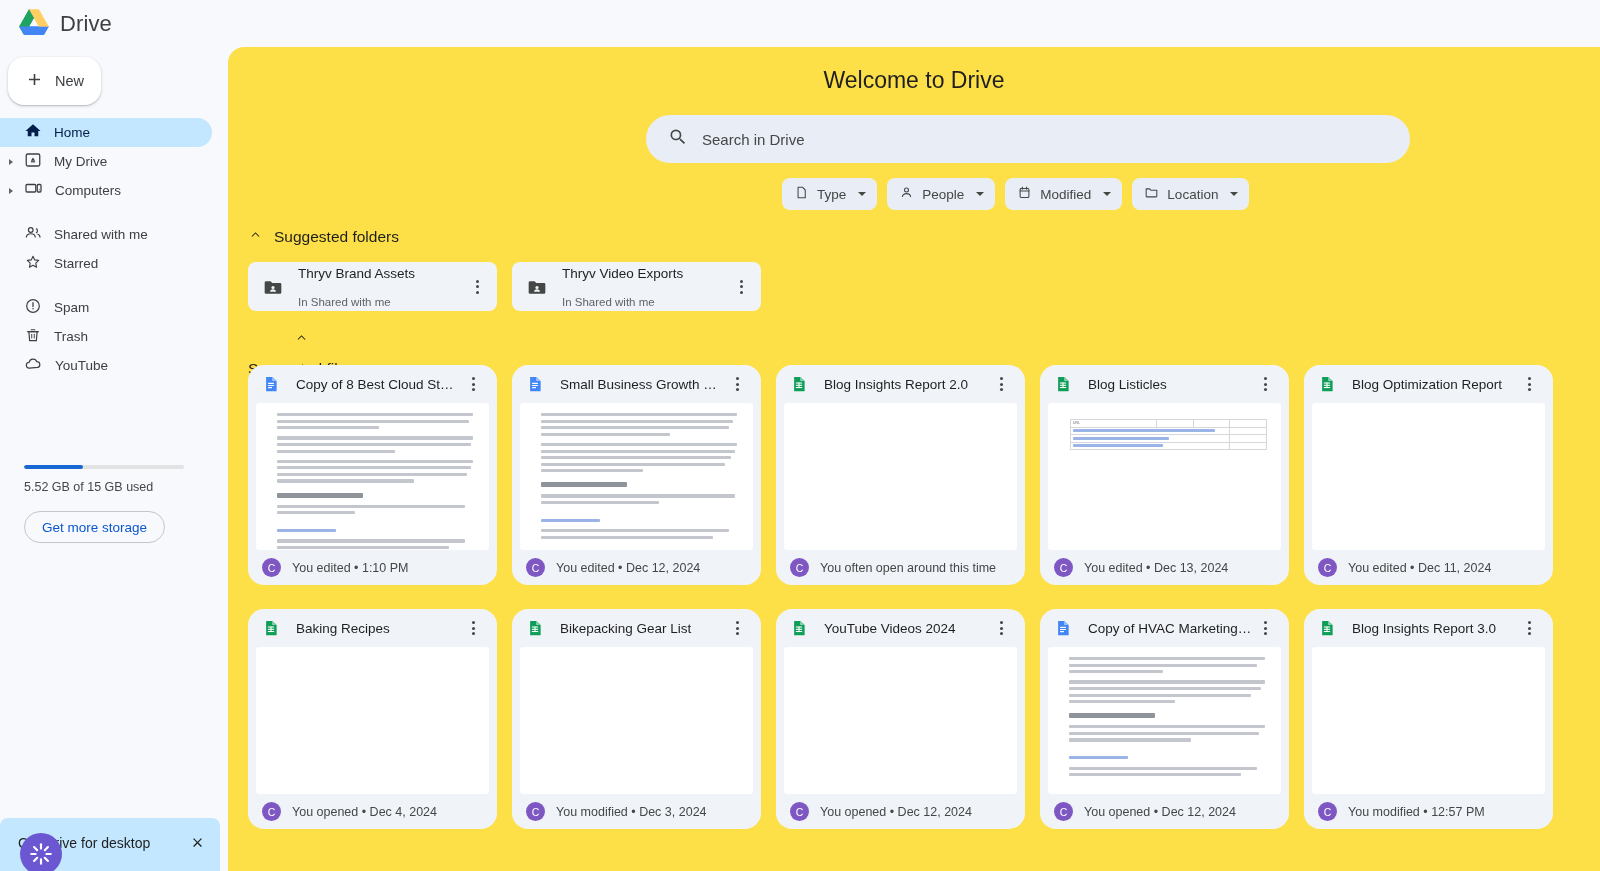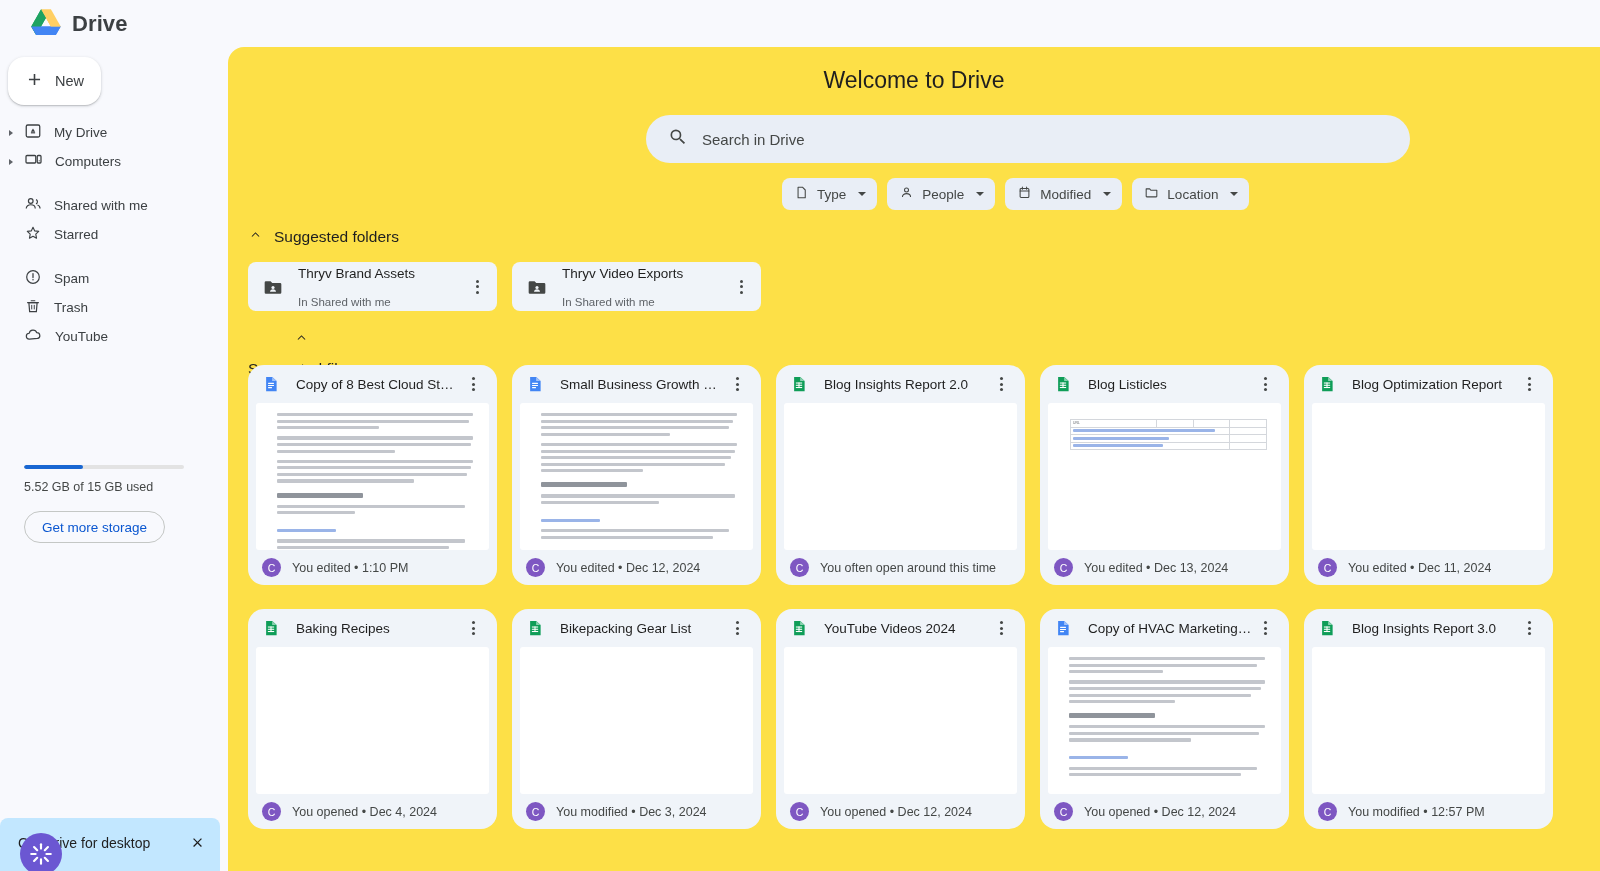--- a/index.html
+++ b/index.html
@@ -6,22 +6,22 @@
   html, body {
     width: 1600px; height: 871px;
     background: #f8f9fd;
     font-family: "Liberation Sans", sans-serif;
     overflow: hidden;
   }
   body { position: relative; }
 
   
   #topbar {
-    position: absolute; left: 12px; top: 0; width: 1368px; height: 47px;
-    background: #f8f9fd; display: flex; align-items: center; font-weight: bold;
+    position: absolute; left: 0; top: 0; width: 1368px; height: 47px;
+    background: #f8f9fd; display: flex; align-items: center;
   }
   #brand { display: flex; align-items: center; gap: 11px; padding-left: 19px; }
   #brand .title { font-size: 22px; color: #3c4043; letter-spacing: .1px; }
 
   
   #sidebar {
     position: absolute; left: 0; top: 47px; width: 228px; height: 824px;
     background: #f8f9fd;
   }
   #new-btn {
@@ -238,20 +238,26 @@
   <div id="new-btn">
     <span>
       <svg width="19" height="19" viewBox="0 0 24 24">
         <path d="M11 5h2v14h-2z M5 11h14v2H5z" fill="#3c4043"></path>
       </svg>
     </span>
     <span class="lbl">New</span>
   </div>
 
   <div class="nav" id="nav">
+      <div class="nav-item active">
+        <span class="ic"><svg width="18" height="18" viewBox="0 0 24 24">
+            <path d="M10 19v-5h4v5h5v-7h3L12 3 2 12h3v7z" fill="#041e49"></path>
+          </svg></span>
+        <span class="lbl">Home</span>
+      </div>
       <div class="nav-item">
         <span class="caret"></span>
         <span class="ic"><svg width="18" height="18" viewBox="0 0 24 24">
             <rect x="3" y="4" width="18" height="16" rx="2" fill="none" stroke="#3c4043" stroke-width="1.7"></rect>
             <path d="M12 8.5 9.2 13h5.6z" fill="#3c4043"></path>
             <rect x="9.2" y="13.6" width="5.6" height="1.6" fill="#3c4043"></rect>
           </svg></span>
         <span class="lbl">My Drive</span>
       </div>
       <div class="nav-item">

